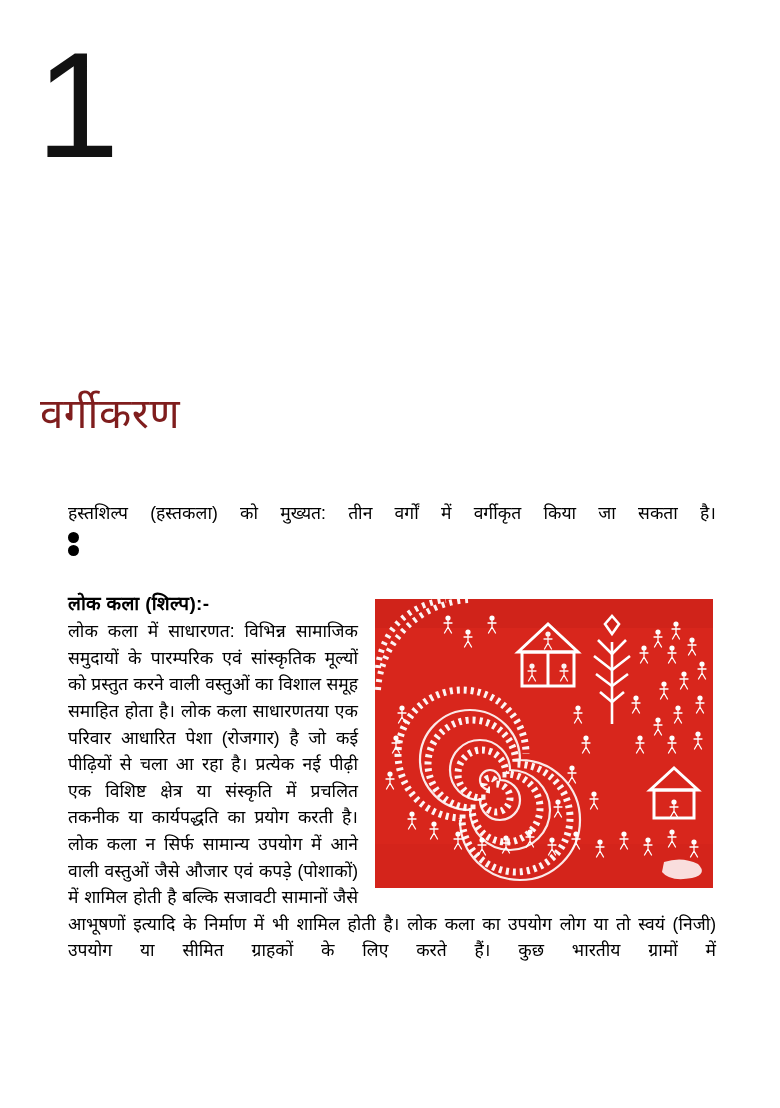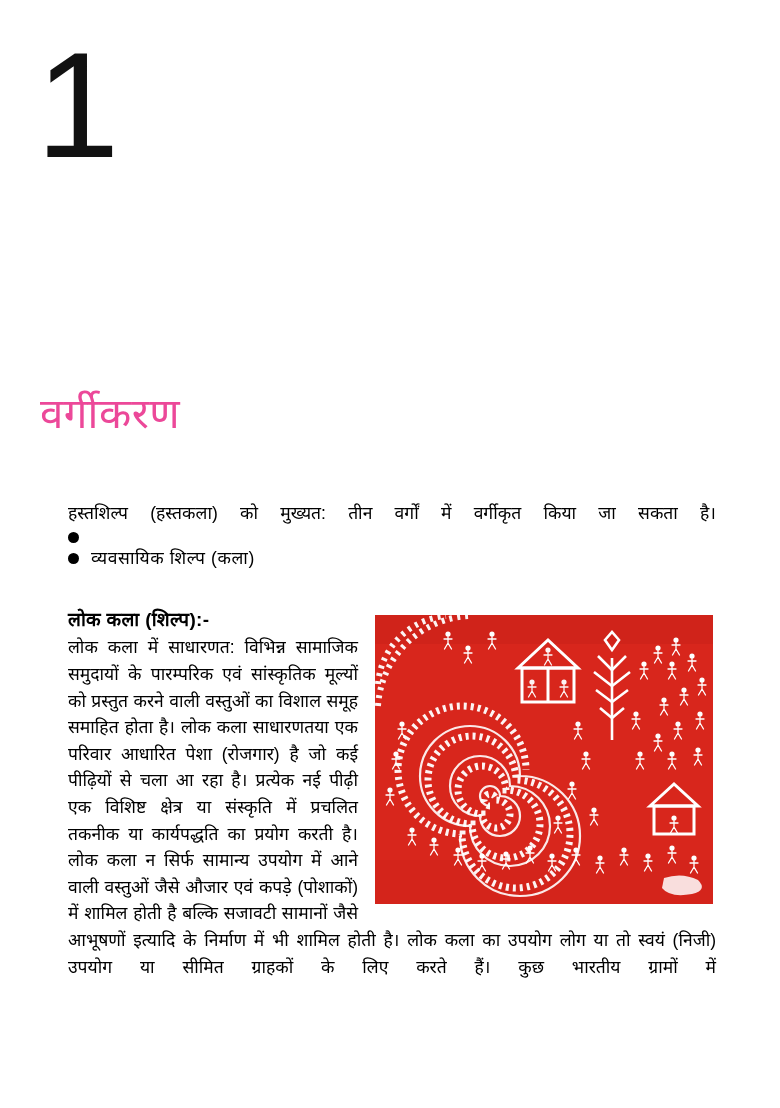--- a/index.html
+++ b/index.html
@@ -33,21 +33,21 @@
     color: #111111;
   }
   .chapter-title {
     position: absolute;
     left: 40px;
     top: 355px;
     font-family: "Liberation Sans", sans-serif;
     font-size: 42px;
     font-weight: 400;
     letter-spacing: 0.5px;
-    color: #ec4899;
+    color: #7f1d1d;
   }
   .content {
     position: absolute;
     left: 68px;
     top: 500px;
     width: 648px;
   }
   .intro-line {
     font-size: 17.5px;
     line-height: 1.5;
@@ -137,21 +137,20 @@
   <div class="content">
 
     <p class="intro-line">हस्तशिल्प (हस्तकला) को मुख्यत: तीन वर्गों में वर्गीकृत किया जा सकता है।</p>
 
     <ul class="bullet-list">
       <li class="bullet-item">
         <span class="bullet-dot"></span>
       </li>
       <li class="bullet-item">
         <span class="bullet-dot"></span>
-        <span class="bullet-label">व्यवसायिक  शिल्प  (कला)</span>
       </li>
     </ul>
 
     <div class="body-block clearfix">
       <span class="small-dot"></span>
 
       <div class="figure">
         <svg width="344" height="300" viewBox="0 0 344 300">
           <defs>
             <clipPath id="fclip">

